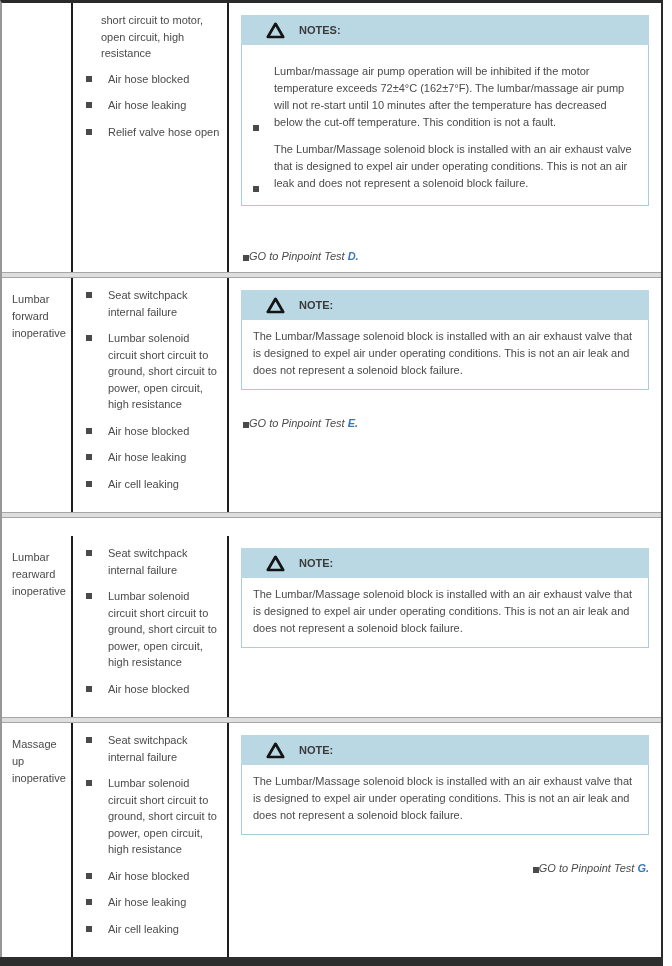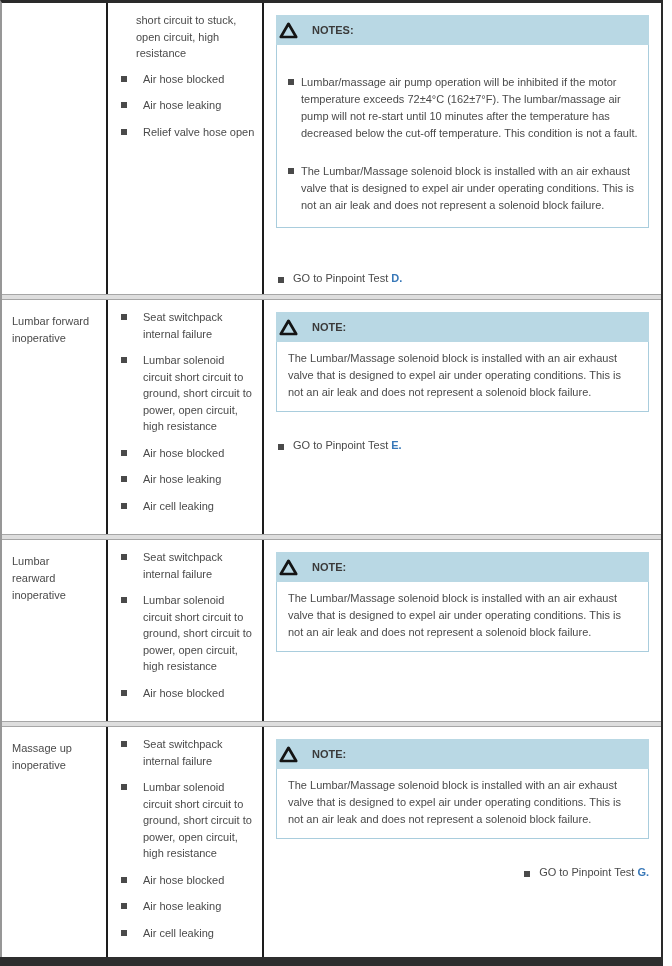--- a/index.html
+++ b/index.html
@@ -11,63 +11,63 @@
   }
   .page { position:relative; width:672px; height:966px; overflow:hidden; background:#fff; }
   .tbl {
     position:relative; width:663px;
     border-top:3px solid #2a2a2a;
     border-left:2px solid #979797;
     border-right:2px solid #2a2a2a;
   }
   .row { display:flex; align-items:stretch; background:#fff; }
   .col { flex:none; }
-  .symptom { width:104px; padding:13px 15px 10px 10px; font-size:11px; line-height:1.55; }
+  .symptom { width:69px; padding:13px 15px 10px 10px; font-size:11px; line-height:1.55; }
   .causes {
     width:158px;
     border-left:2px solid #1d1d1d; border-right:2px solid #1d1d1d;
     padding:9px 7px 10px 13px;
     font-size:11px; line-height:1.5;
   }
   .actions { flex:1; padding:12px 12px 10px 12px; font-size:11px; }
   .row-sep { height:6px; background:#dedede; border-top:1px solid #a6a6a6; border-bottom:1px solid #a6a6a6; }
   .continuation { padding-left:15px; margin-bottom:9px; }
   .cause-item { display:flex; gap:16px; margin-bottom:10px; }
   .bullet { width:6px; height:6px; background:#4a4a4a; flex:none; margin-top:5px; }
   .note-box { background:#fff; }
   .note-header {
     display:flex; align-items:center; gap:13px;
     background:var(--note-bg,#b9d8e4);
-    padding:5px 2px; min-height:30px;
+    padding:5px 24px; min-height:30px;
   }
   .note-icon { display:inline-flex; }
   .note-label { font-weight:bold; color:#3a3a3a; font-size:11px; }
   .note-body {
     border:1px solid var(--note-border,#a9cddd); border-top:none;
     padding:8px 10px 10px 11px;
     line-height:1.55; background:#fff; color:#4a4a4a;
   }
-  .note-item { display:flex; gap:7px; margin:21px 0 9px; }
+  .note-item { display:flex; gap:15px; margin:10px 0 9px;align-items:flex-end; }
   .note-item:last-child { margin-bottom:3px; }
   .note-text { line-height:1.55; }
-  .action-line { display:flex; gap:9px; margin-top:27px; padding-left:2px; }
+  .action-line { display:flex; margin-top:27px; padding-left:2px;font-style:italic; }
   .test-link { color:var(--link,#3878b8); font-weight:bold; text-decoration:none; cursor:pointer; }
   .bottom-edge { position:absolute; left:0; bottom:0; width:663px; height:9px; background:#2e2e2e; }
 </style>
 </head>
 <body>
 
 <div class="page">
   <div class="tbl" id="tbl">
   <section class="row" style="min-height: 233px;">
     <div class="col symptom">
       <div></div>
     </div>
     <div class="col causes">
-      <div class="continuation">short circuit to stuck, open circuit, high resistance</div>
+      <div class="continuation">short circuit to motor, open circuit, high resistance</div>
       <div class="cause-list">
             <div class="cause-item">
               <span class="bullet"></span>
               <span class="">Air hose blocked</span>
             </div>
             <div class="cause-item">
               <span class="bullet"></span>
               <span class="">Air hose leaking</span>
             </div>
             <div class="cause-item">
@@ -153,21 +153,21 @@
         </div>
       </div>
       <div class="action-line" style="">
         <span class="bullet"></span>
         <span class="action-text"><span>GO to Pinpoint Test </span><a href="#" class="test-link">E.</a></span>
       </div>
     </div>
   </section>
   <div class="row-sep"></div>
 
-  <section class="row" style="min-height: 171px;">
+  <section class="row" style="min-height: 171px; margin-top: 18px;">
     <div class="col symptom">
       <div>Lumbar rearward inoperative</div>
     </div>
     <div class="col causes">
 
       <div class="cause-list">
             <div class="cause-item">
               <span class="bullet"></span>
               <span class="">Seat switchpack internal failure</span>
             </div>

